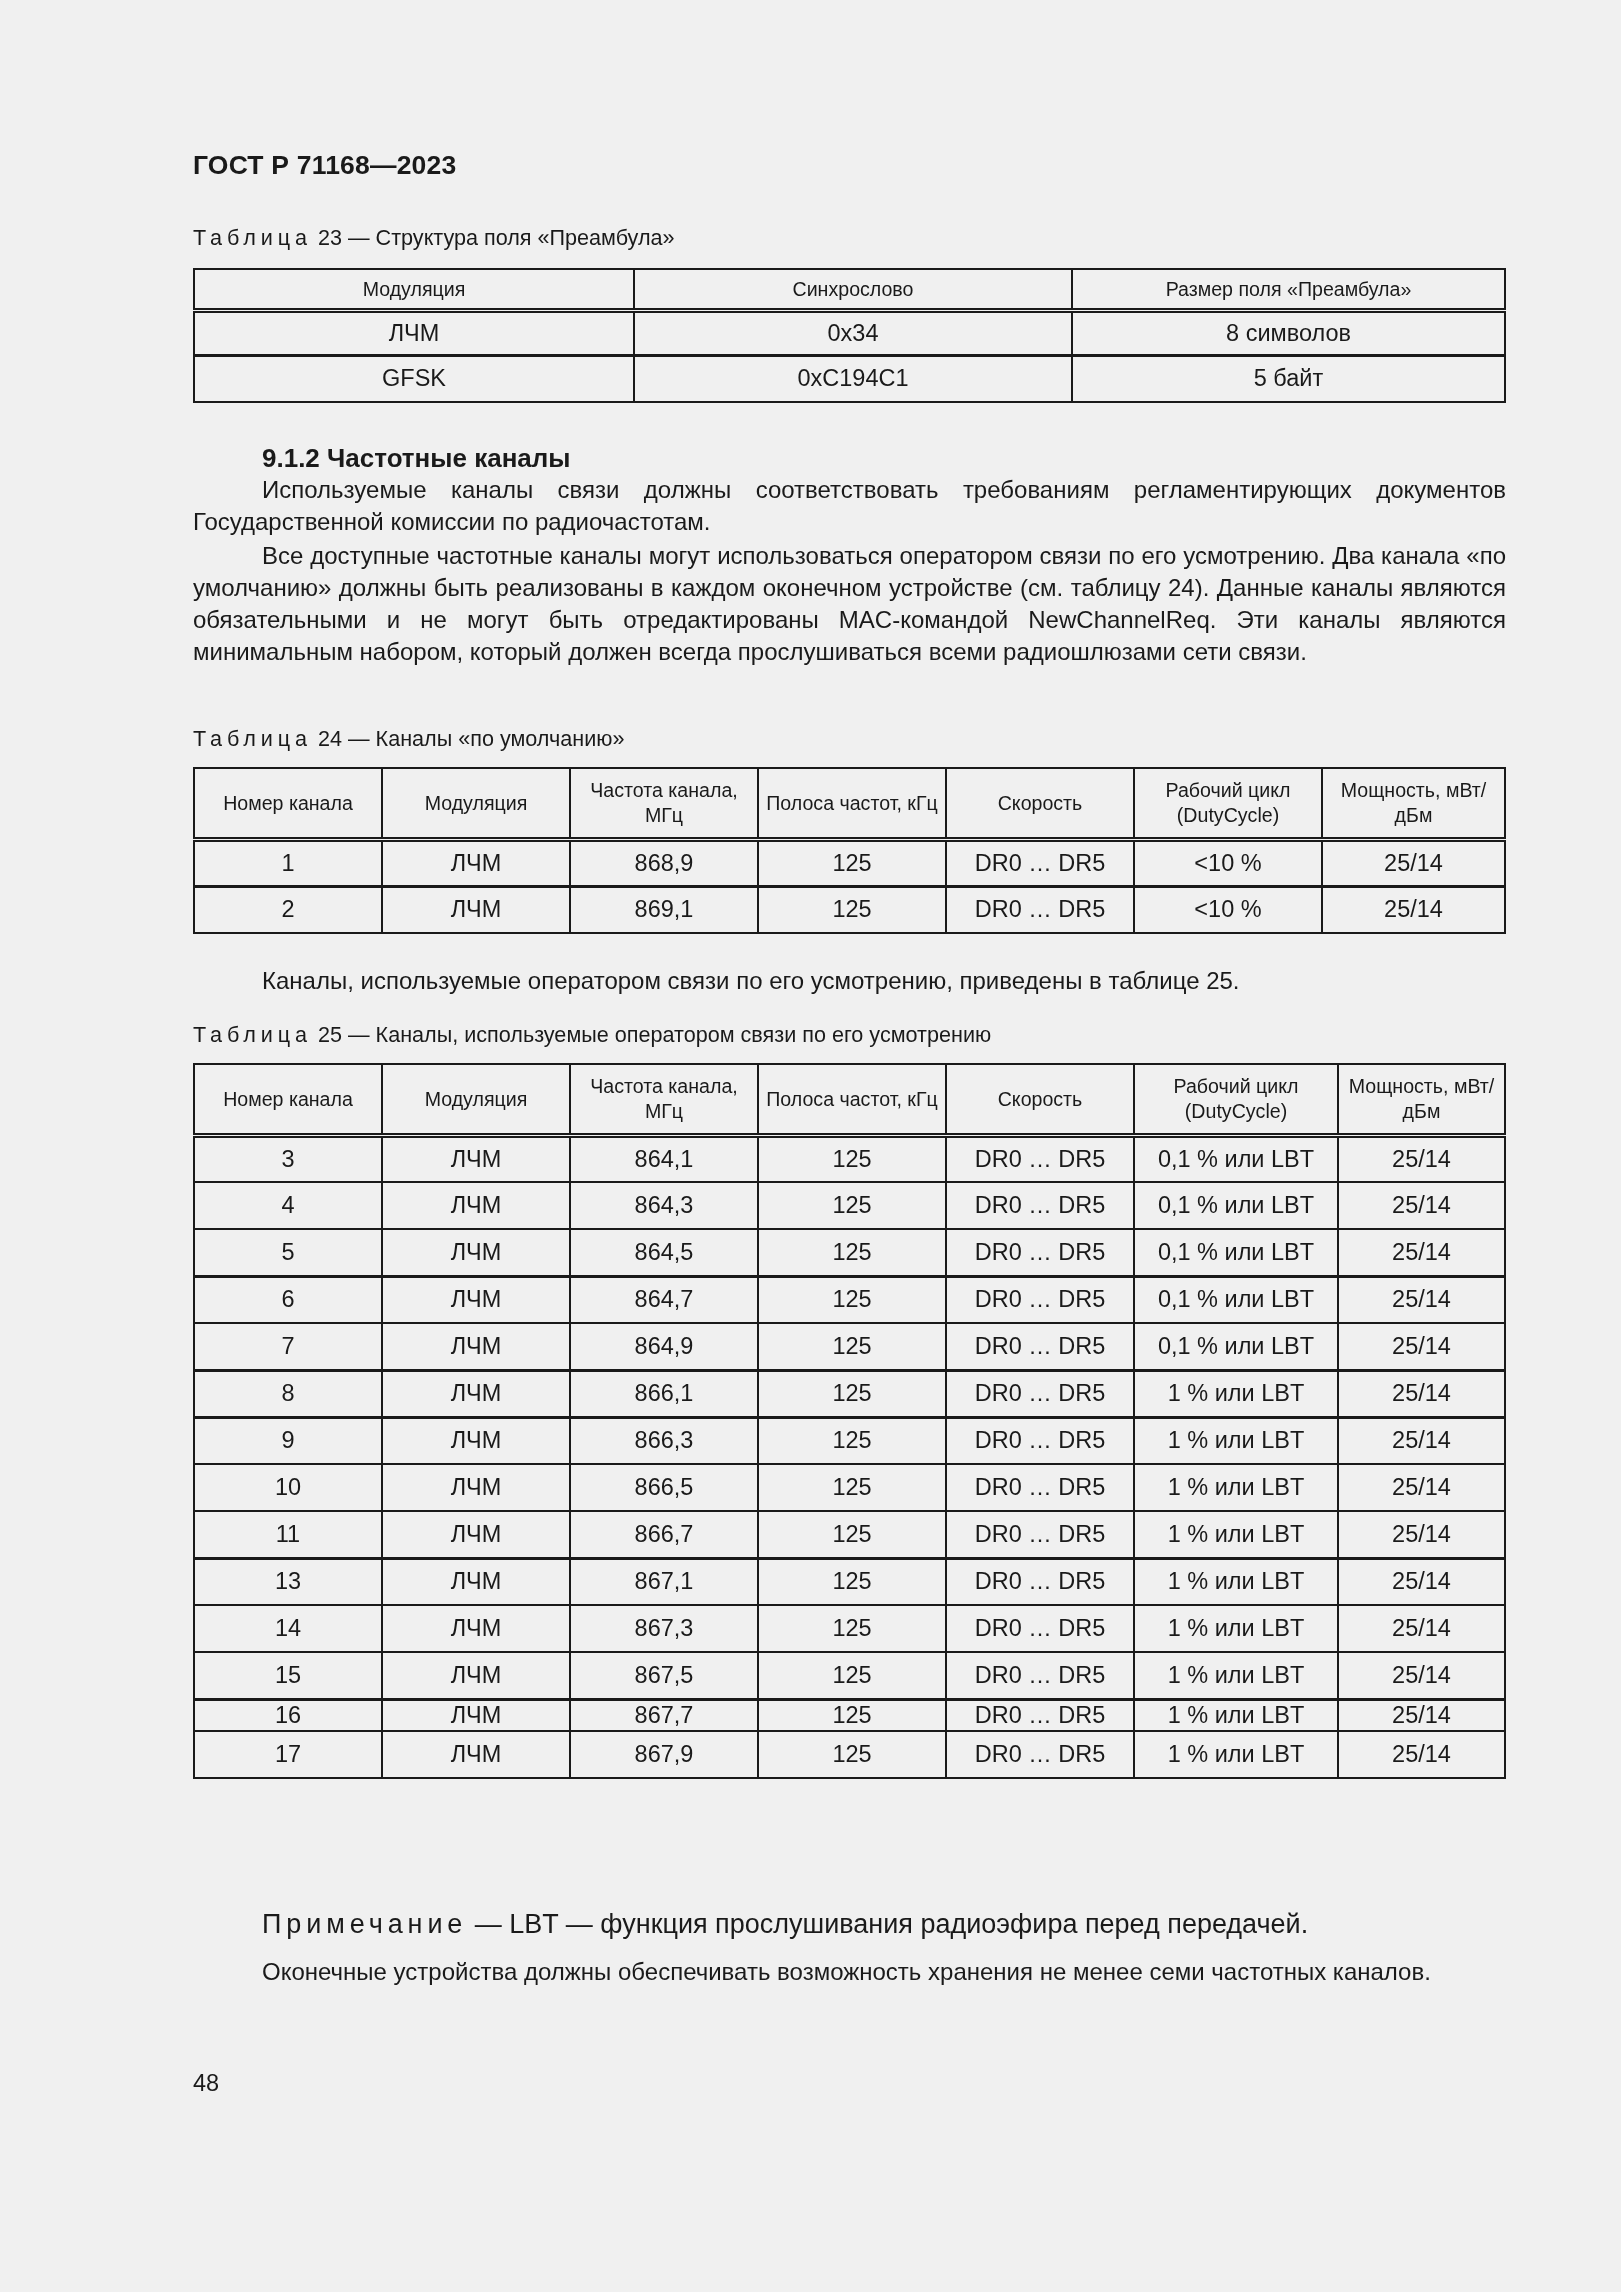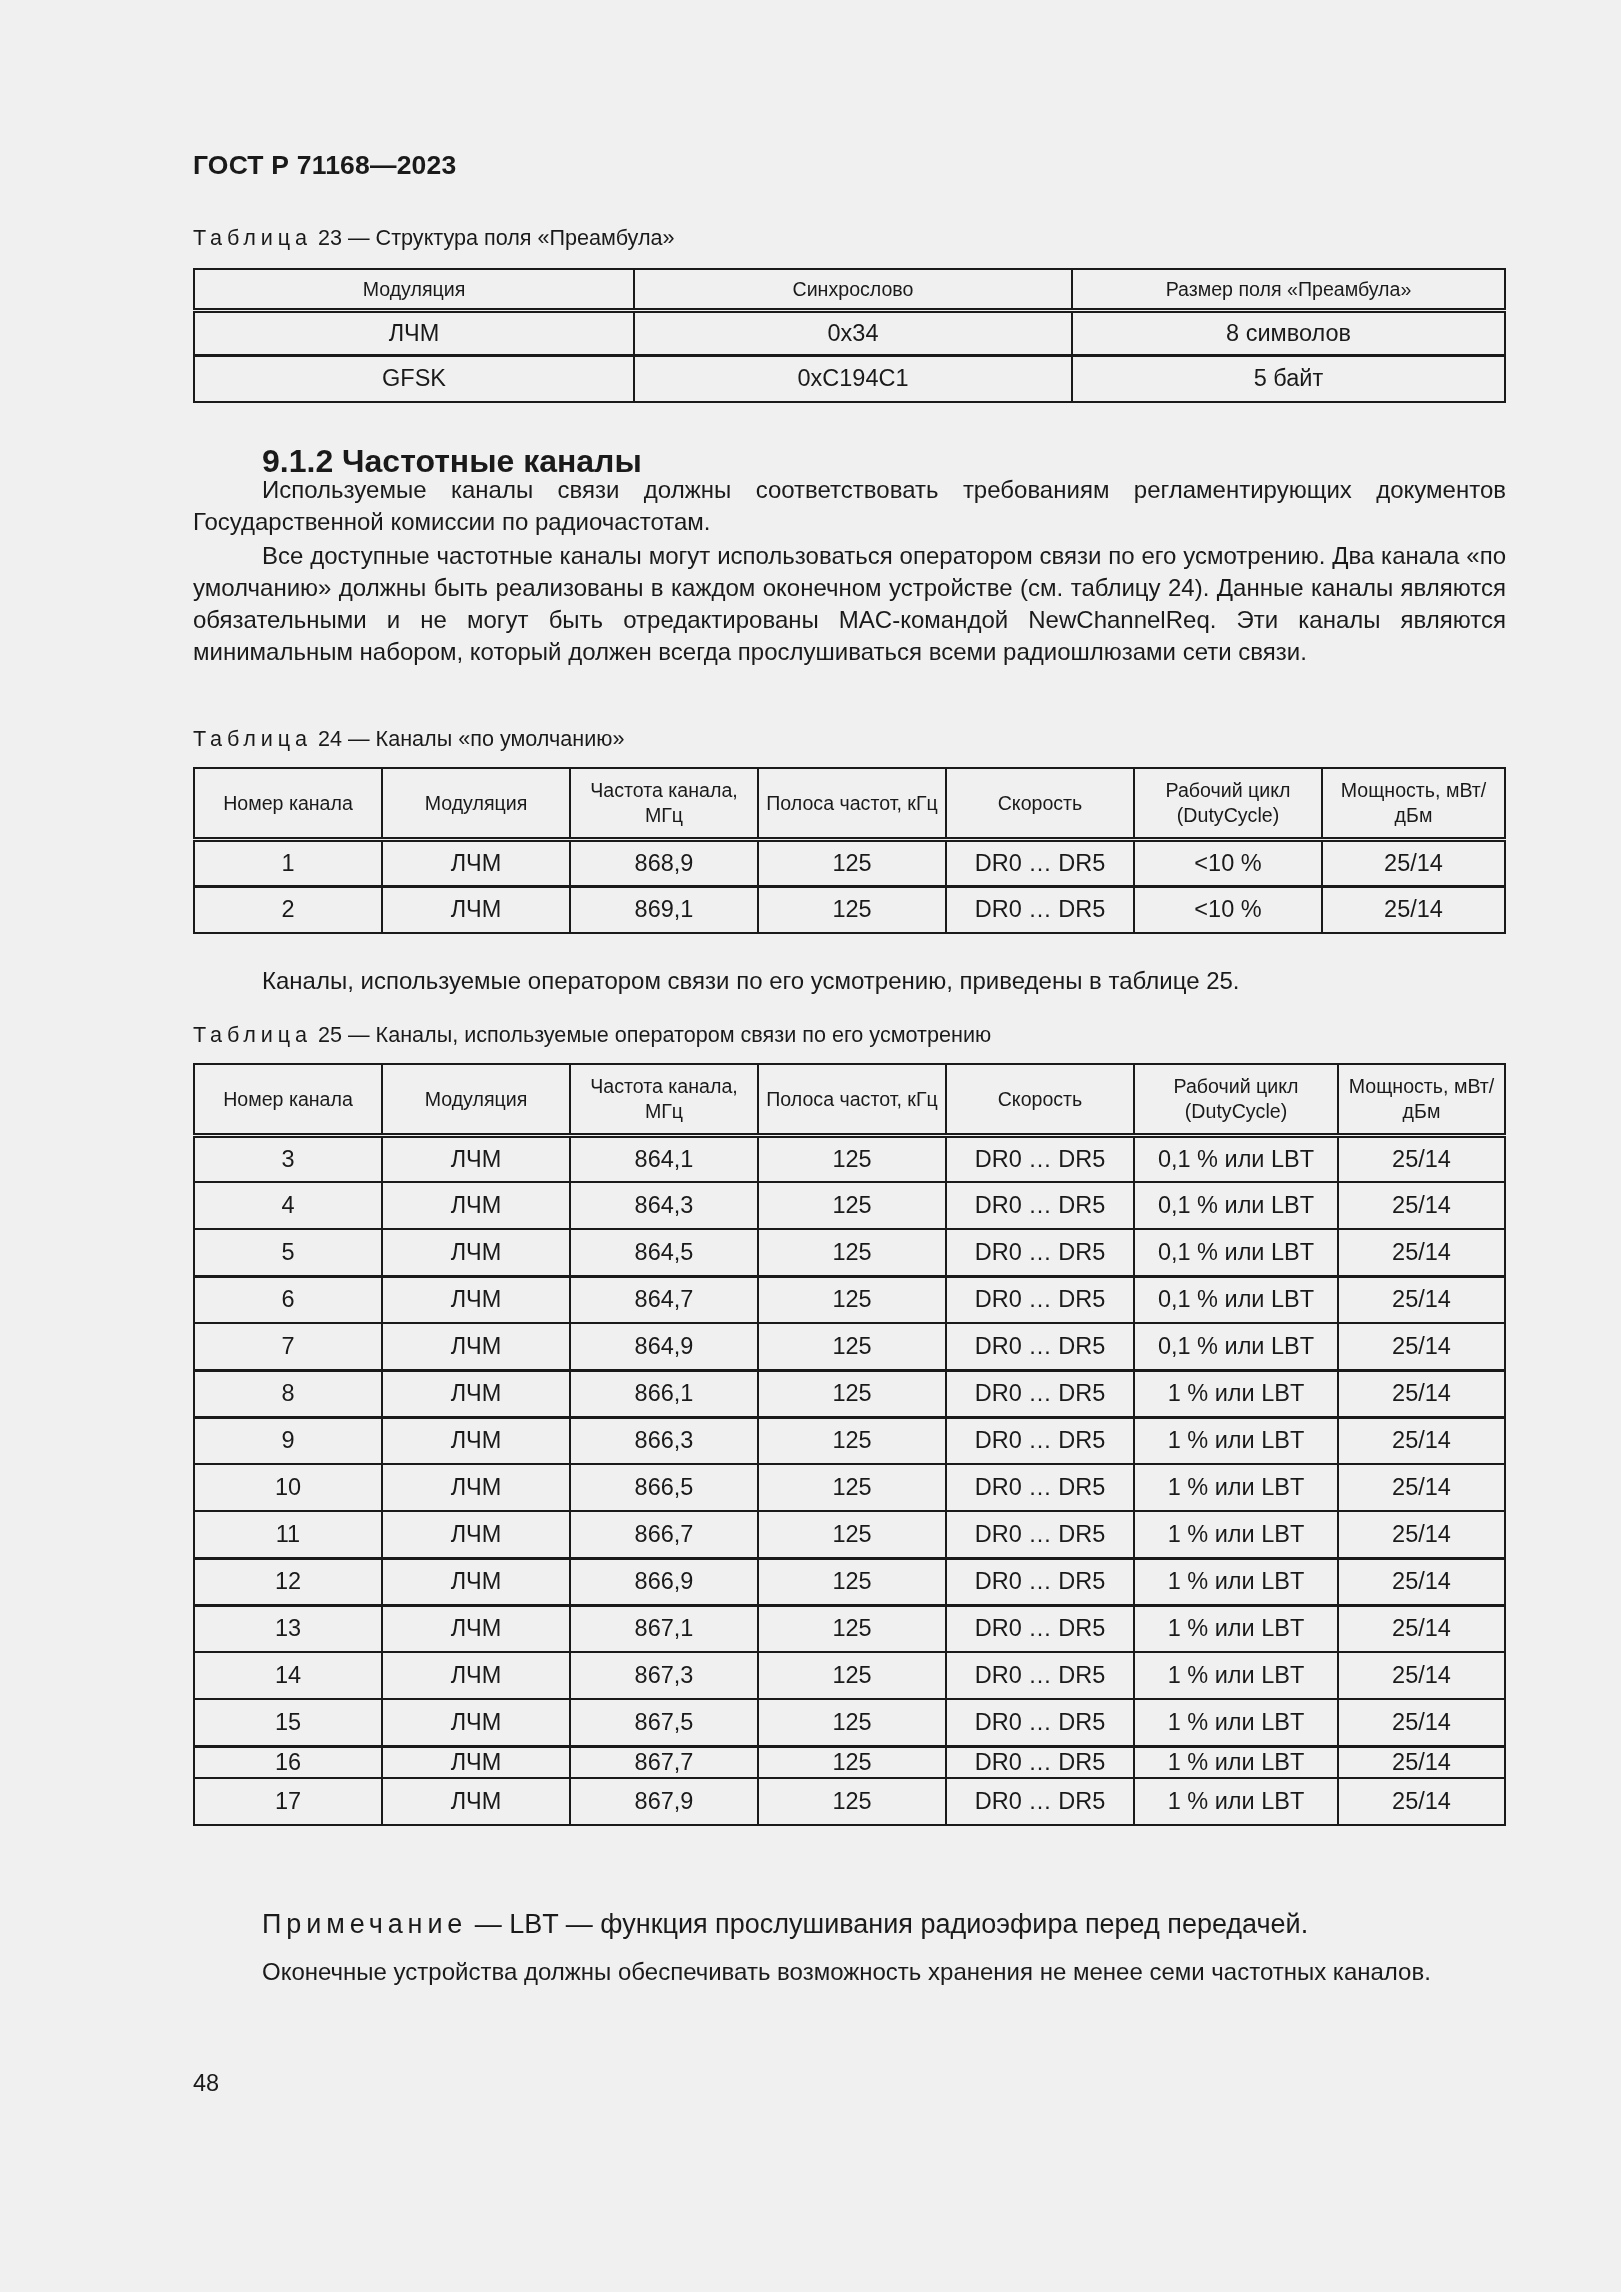--- a/index.html
+++ b/index.html
@@ -35,21 +35,21 @@
     font-weight: normal;
   }
   table.doc thead th {
     font-size: 19.6px; line-height: 24.5px;
     border-bottom: 5.9px double #1a1a1a;
   }
   table.doc tbody td { border-top: 2px solid #1a1a1a; }
   table.doc tbody tr.thick td { border-top: 3.9px solid #1a1a1a; }
   .heading-912 {
     position: absolute; left: 262px; top: 443px;
-    font-size: 32px; font-weight: bold;
+    font-size: 26px; font-weight: bold;
   }
   .para {
     position: absolute; left: 193px; width: 1313px;
     font-size: 24px; line-height: 32px;
     text-align: justify;
     text-indent: 69px;
   }
   .note {
     position: absolute; left: 262px; top: 1909px;
     font-size: 27px;
@@ -241,29 +241,20 @@
       <tr style="height: 47px;">
         <td>11</td>
         <td>ЛЧМ</td>
         <td>866,7</td>
         <td>125</td>
         <td>DR0 … DR5</td>
         <td>1 % или LBT</td>
         <td>25/14</td>
       </tr>
       <tr class="thick" style="height: 47px;">
-        <td>12</td>
-        <td>ЛЧМ</td>
-        <td>866,9</td>
-        <td>125</td>
-        <td>DR0 … DR5</td>
-        <td>1 % или LBT</td>
-        <td>25/14</td>
-      </tr>
-      <tr class="thick" style="height: 47px;">
         <td>13</td>
         <td>ЛЧМ</td>
         <td>867,1</td>
         <td>125</td>
         <td>DR0 … DR5</td>
         <td>1 % или LBT</td>
         <td>25/14</td>
       </tr>
       <tr style="height: 47px;">
         <td>14</td>

